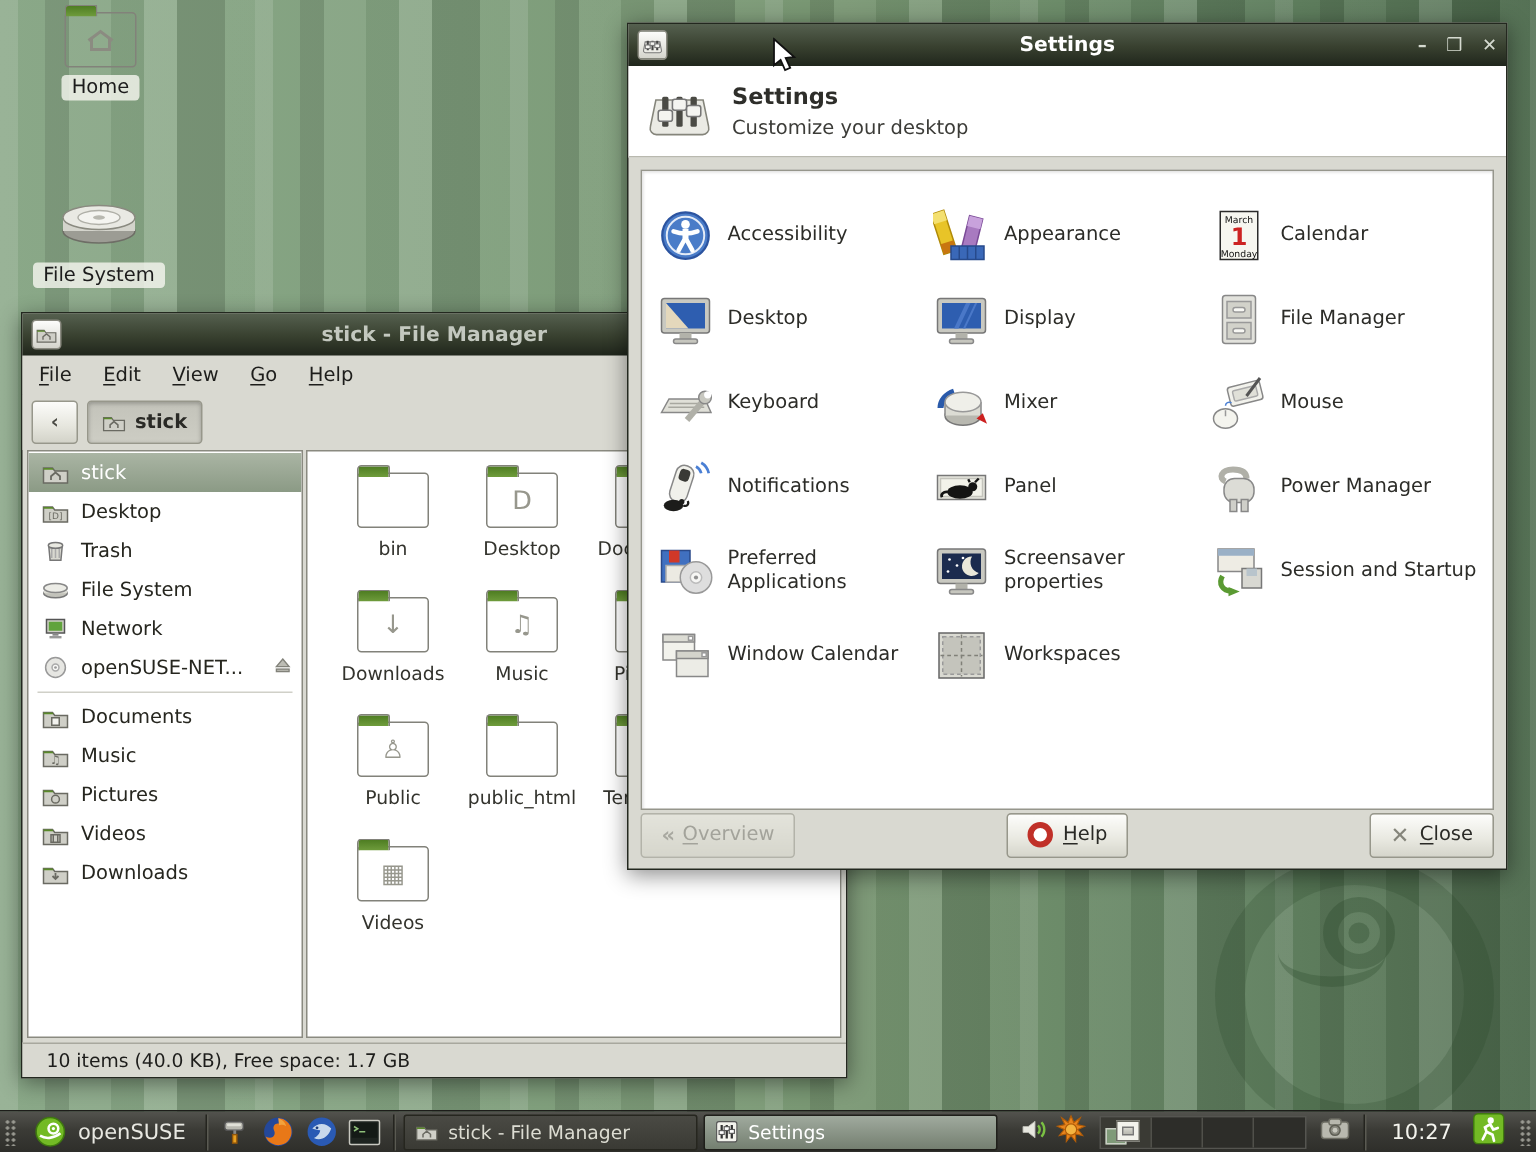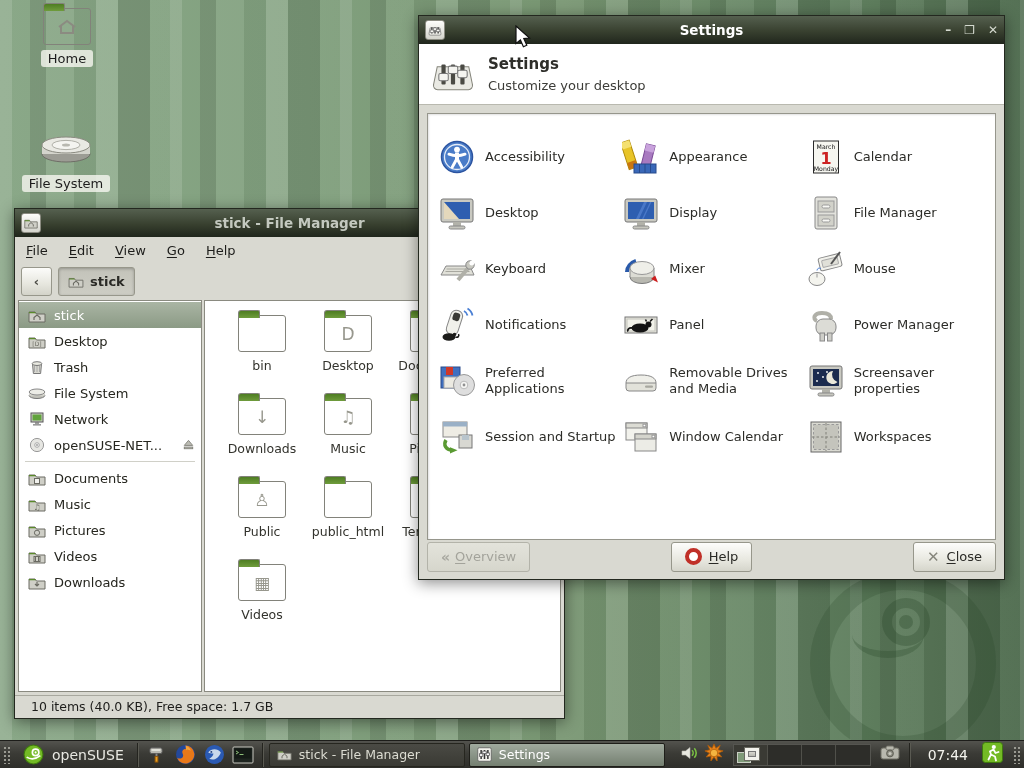--- a/index.html
+++ b/index.html
@@ -545,28 +545,20 @@
           <rect x="8" y="5" width="7" height="8" fill="#d03828"></rect>
           <rect x="6" y="15" width="13" height="11" fill="#eceae2" stroke="#aaa"></rect>
           <circle cx="26" cy="23" r="10.5" fill="#dedede" stroke="#999"></circle>
           <circle cx="26" cy="23" r="3.8" fill="#f6f6f4" stroke="#bbb"></circle>
           <circle cx="26" cy="23" r="1.4" fill="#909090"></circle>
         </svg>
       <span class="gil">Preferred Applications</span>
     </div>
     <div class="gi">
       <svg viewBox="0 0 38 38">
-          <path d="M4 21c0-5 5-8 15-8s15 3 15 8" fill="#efefe9" stroke="#888"></path>
-          <path d="M4 21h30v5a3 3 0 0 1-3 3H7a3 3 0 0 1-3-3z" fill="#e2e2da" stroke="#888"></path>
-          <rect x="23" y="23.5" width="8" height="2.3" rx="1.1" fill="#a8a8a0"></rect>
-        </svg>
-      <span class="gil">Removable Drives and Media</span>
-    </div>
-    <div class="gi">
-      <svg viewBox="0 0 38 38">
           <rect x="3" y="4" width="32" height="23" rx="2" fill="#c9c9c1" stroke="#777"></rect>
           <rect x="6" y="7" width="26" height="17" fill="#1b2b4e"></rect>
           <path d="M26 9a6.5 6.5 0 1 0 4.5 11A7.5 7.5 0 0 1 26 9z" fill="#eae8da"></path>
           <circle cx="11" cy="11" r=".9" fill="#fff"></circle>
           <circle cx="16" cy="15" r=".9" fill="#fff"></circle>
           <circle cx="10" cy="19" r=".9" fill="#fff"></circle>
           <circle cx="20" cy="10" r=".9" fill="#fff"></circle>
           <rect x="15" y="27" width="8" height="4" fill="#b2b2aa"></rect>
           <rect x="11" y="31" width="16" height="3" rx="1.5" fill="#c6c6be" stroke="#888"></rect>
         </svg>
@@ -710,21 +702,21 @@
     </span>
     <span>
       <svg width="20" height="17" viewBox="0 0 20 17">
           <rect x="1" y="4" width="18" height="11" rx="2" fill="#b8b8ae" stroke="#6e6e64"></rect>
           <rect x="6" y="2" width="8" height="4" rx="1.5" fill="#b8b8ae" stroke="#6e6e64"></rect>
           <circle cx="10" cy="9.5" r="3.4" fill="#8a8a80" stroke="#5e5e54"></circle>
           <circle cx="10" cy="9.5" r="1.6" fill="#c8c8be"></circle>
         </svg>
     </span>
     <span class="vsep"></span>
-    <span class="clock">07:44</span>
+    <span class="clock">10:27</span>
     <span style="margin-right:2px;">
       <svg width="21" height="21" viewBox="0 0 21 21">
           <rect x=".5" y=".5" width="20" height="20" rx="3" fill="#73ba25" stroke="#3f7a0e"></rect>
           <circle cx="11.8" cy="5" r="2.1" fill="#fff"></circle>
           <path d="M11.5 7.5l-3.5 2 1 3-2.5 5M11.5 7.5l2 3.5 3-1M9 12.5l4 2 1 4" stroke="#fff" stroke-width="1.8" fill="none" stroke-linecap="round"></path>
         </svg>
     </span>
     <span class="grip"></span>
   </span>
 </div>

